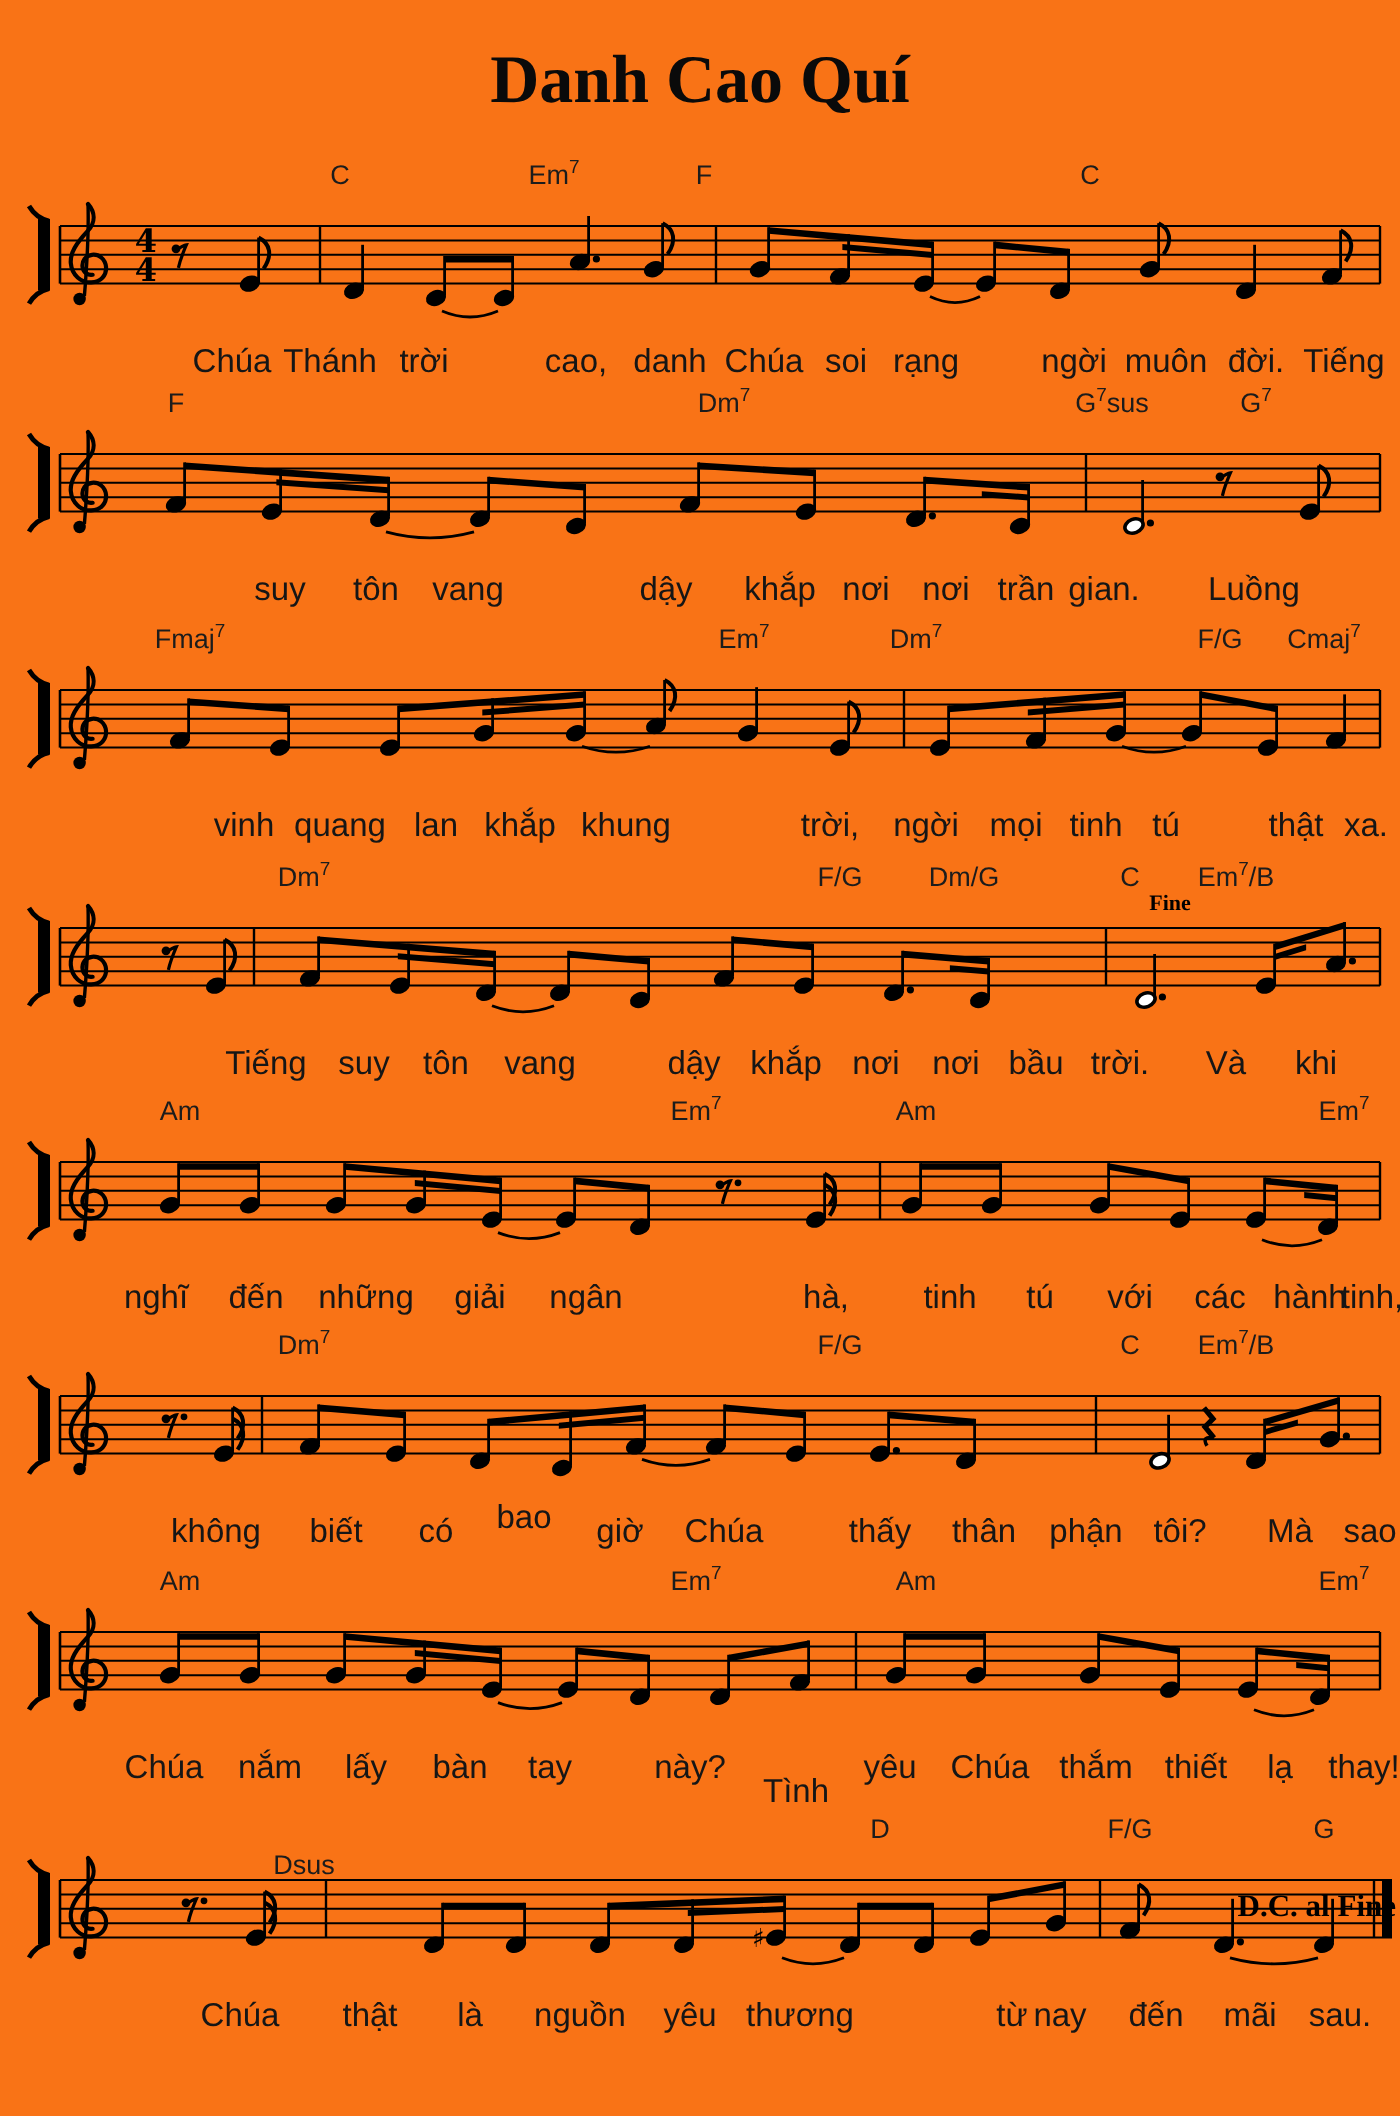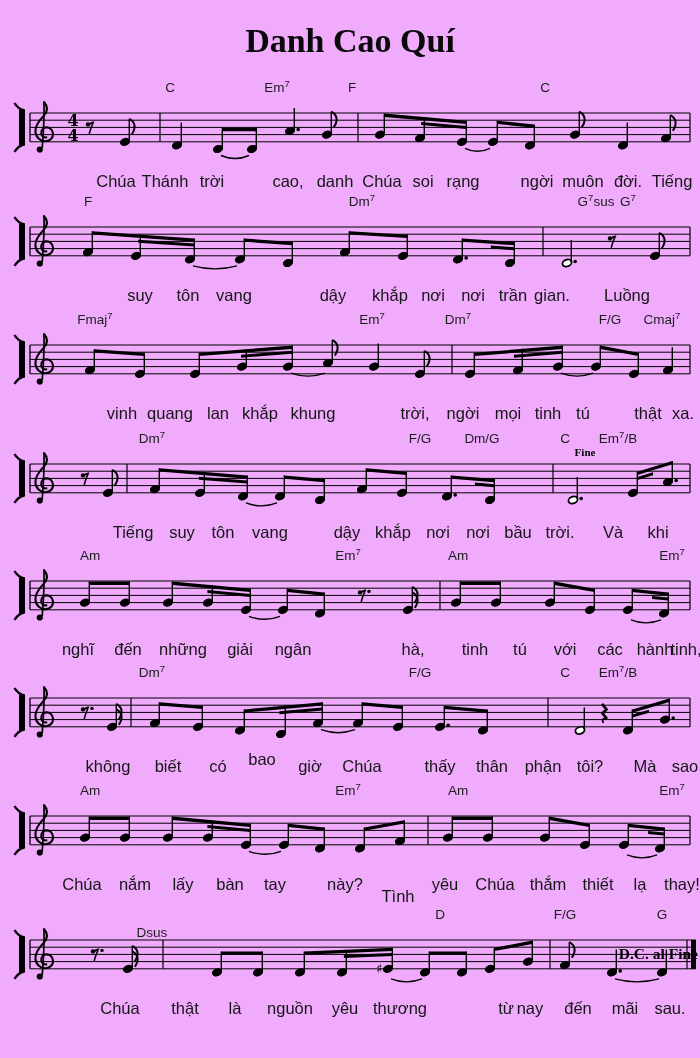--- a/index.html
+++ b/index.html
@@ -1,16 +1,16 @@
 <!DOCTYPE html>
 <html><head>
 <meta charset="utf-8">
 <style>
   html,body{margin:0;padding:0;background:#fff;}
-  .page{position:relative;width:700px;height:1058px;background:#f0abfc;overflow:hidden;
+  .page{position:relative;width:700px;height:1058px;background:#f97316;overflow:hidden;
         font-family:"Liberation Sans",sans-serif;color:#000;}
   .title{position:absolute;top:22px;left:0;width:700px;text-align:center;margin:0;
          font-family:"Liberation Serif",serif;font-weight:bold;font-size:34px;color:#0a0a0a;}
   .system{position:absolute;left:0;width:700px;height:170px;}
   .system svg{position:absolute;left:0;top:0;}
   .chord{position:absolute;transform:translateX(-50%);font-size:13.5px;color:#1c1c1c;
          font-family:"Liberation Sans",sans-serif;white-space:nowrap;}
   .chord sup{font-size:9.5px;vertical-align:super;line-height:0;}
   .marker{position:absolute;transform:translateX(-50%);font-family:"Liberation Serif",serif;
           font-weight:bold;font-size:11px;color:#000;white-space:nowrap;}
@@ -211,21 +211,21 @@
               <line x1="659.3" y1="69.6" x2="659.3" y2="47.8" stroke="#000000" stroke-width="1.4"></line>
               <path d="M659.3,47.8 c6,3 7,9 2.5,15.5" stroke="#000000" stroke-width="2" fill="none"></path>
             </g>
           </g>
           <g stroke="#000000" stroke-width="1.4" fill="none">
             <path d="M193,80.9 Q215,86.9 237,80.9"></path>
           </g>
         </svg>
         <div class="chord" style="left: 88px; top: 9px;">F</div>
         <div class="chord" style="left: 362px; top: 9px;">Dm<sup>7</sup></div>
-        <div class="chord" style="left: 556px; top: 9px; margin-left: 40px;">G<sup>7</sup>sus</div>
+        <div class="chord" style="left: 556px; top: 9px;">G<sup>7</sup>sus</div>
         <div class="chord" style="left: 628px; top: 9px;">G<sup>7</sup></div>
         <div class="lyric" style="left: 140px; top: 101px;">suy</div>
         <div class="lyric" style="left: 188px; top: 101px;">tôn</div>
         <div class="lyric" style="left: 234px; top: 101px;">vang</div>
         <div class="lyric" style="left: 333px; top: 101px;">dậy</div>
         <div class="lyric" style="left: 390px; top: 101px;">khắp</div>
         <div class="lyric" style="left: 433px; top: 101px;">nơi</div>
         <div class="lyric" style="left: 473px; top: 101px;">nơi</div>
         <div class="lyric" style="left: 513px; top: 101px;">trần</div>
         <div class="lyric" style="left: 552px; top: 101px;">gian.</div>

